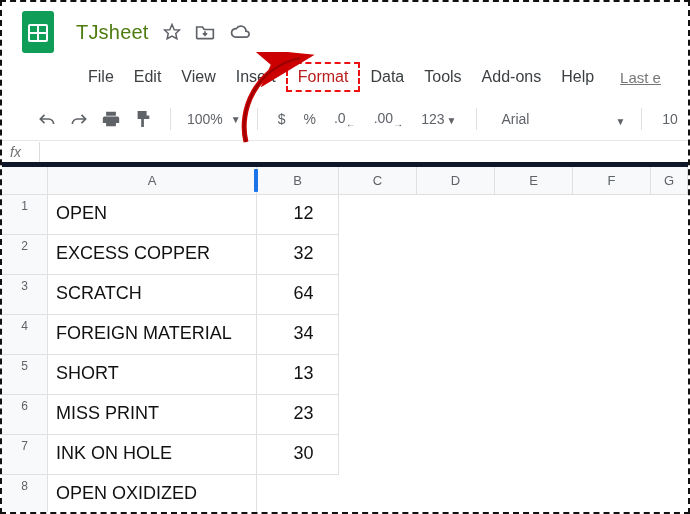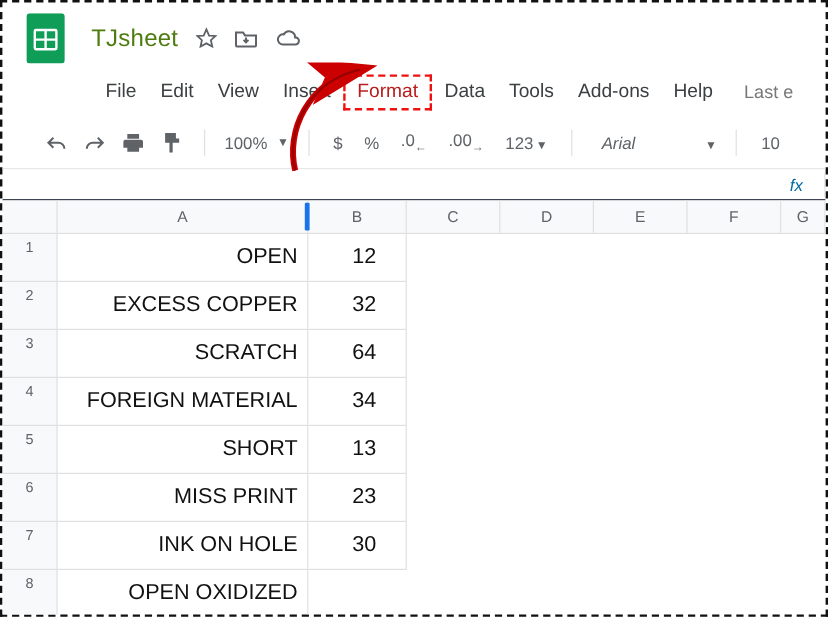--- a/index.html
+++ b/index.html
@@ -11,52 +11,52 @@
   .logo { width:36px; height:48px; display:flex; align-items:center; justify-content:center; margin-right:20px; }
   .logo svg { display:block; }
   .docname { font-size:20px; color:#4d7c0f; letter-spacing:.2px; }
   .title-icons { display:flex; align-items:center; gap:14px; margin-left:14px; color:#5f6368;}
   .title-icons svg { display:block; }
 
   
   .menubar { display:flex; align-items:center; gap:0; padding-left:76px; margin-top:6px; font-size:16px; color:#3c4043; }
   .menubar .mitem { padding:4px 10px; cursor:pointer; position:relative; }
   .menubar .mitem.hl { border:2px dashed #e11; color:#b91c1c; }
-  .menubar .last { margin-left:16px; color:#777; font-size:15px; }
+  .menubar .last { margin-left:16px; color:#777; text-decoration:underline; font-size:15px; }
 
   
   .toolbar { display:flex; align-items:center; gap:10px; padding:10px 0 10px 34px; border-bottom:1px solid #e7e7e7; margin-top:6px; color:#5f6368; font-size:14px;}
   .tb-btn { width:22px; height:22px; display:flex; align-items:center; justify-content:center; }
   .sep { width:1px; height:22px; background:#e0e0e0; margin:0 6px; }
   .zoom { display:flex; align-items:center; gap:6px; }
   .dd-caret { font-size:10px; color:#5f6368; margin-left:2px;}
   .tool-txt { padding:0 4px; }
-  .fontbox { display:flex; align-items:flex-end; gap:56px; padding-left:8px;font-style:italic; }
-
-  
-  .fxrow { display:flex; align-items:center; height:26px; border-bottom:1px solid #0f172a; padding-left:8px; color:#0369a1; font-style:italic; font-size:14px;justify-content:flex-end;}
+  .fontbox { display:flex; align-items:flex-end; gap:84px; padding-left:8px; }
+
+  
+  .fxrow { display:flex; align-items:center; height:26px; border-bottom:5px solid #0f172a; padding-left:8px; color:#737373; font-style:italic; font-size:14px;}
   .fxrow .bar { width:1px; height:20px; background:#dcdcdc; margin-left:18px; }
 
   
   .colhdrs { display:flex; height:28px; background:#f8f9fa; border-bottom:1px solid #e0e0e0; color:#5f6368; font-size:13px;}
   .rowhdr-spacer { width:46px; border-right:1px solid #e0e0e0; }
   .ch { border-right:1px solid #e0e0e0; display:flex; align-items:center; justify-content:center; }
   .ch-A { width:209px; position:relative; }
   .ch-A::after { content:""; position:absolute; right:-2px; top:2px; bottom:2px; width:4px; background:#1a73e8; border-radius:1px; }
   .ch-B { width:82px; }
   .ch-C, .ch-D, .ch-E, .ch-F { width:78px; }
   .ch-G { flex:1; }
 
   
   .grid { display:flex; }
   .rownums { width:46px; }
   .rn { height:40px; border-right:1px solid #e0e0e0; border-bottom:1px solid #e0e0e0; background:#f8f9fa; font-size:12px; color:#5f6368; display:flex; align-items:flex-start; justify-content:center; padding-top:4px;}
   .cells { display:flex; }
   .col { }
-  .col-A { width:209px;text-align:right; }
+  .col-A { width:209px; }
   .col-B { width:82px; }
   .cA, .cB { height:40px; border-right:1px solid #e0e0e0; border-bottom:1px solid #e0e0e0; padding:8px 8px 0 8px; font-size:18px; color:#111; }
   .cB { text-align:center; padding-left:20px; }
 
   
   .arrow { position:absolute; left:226px; top:50px; pointer-events:none; }
 </style>
 </head>
 <body>
 

